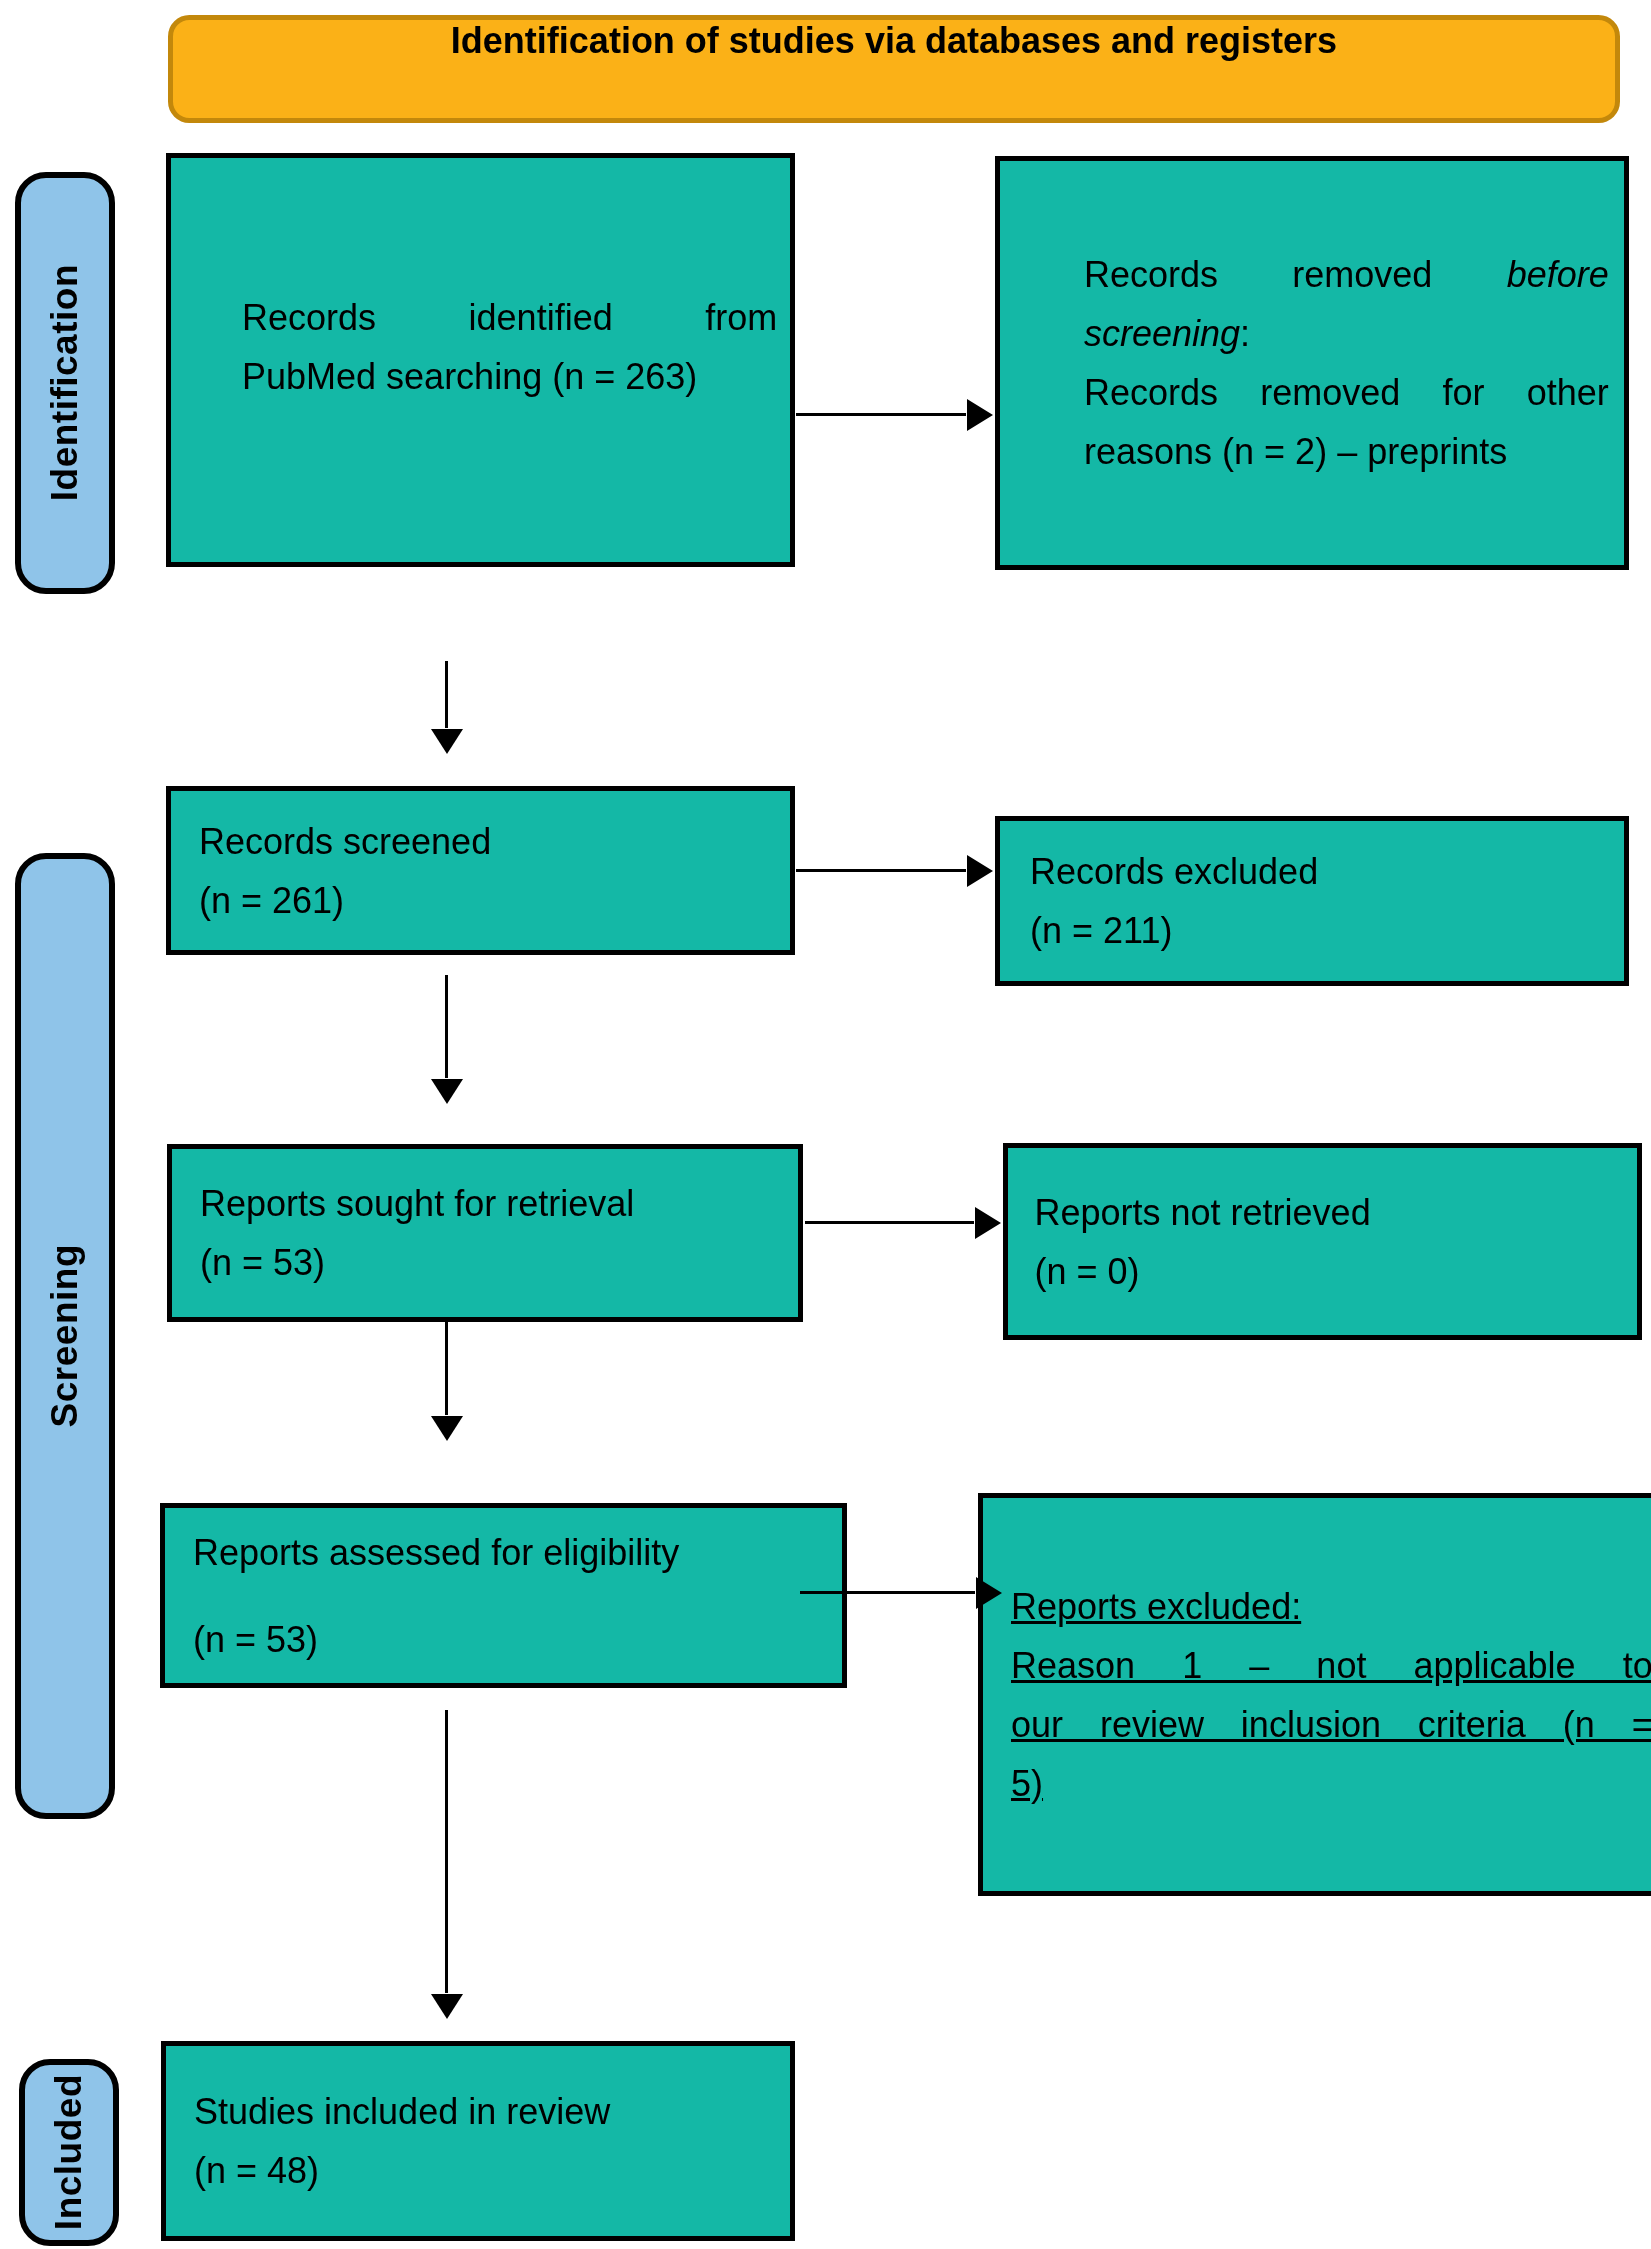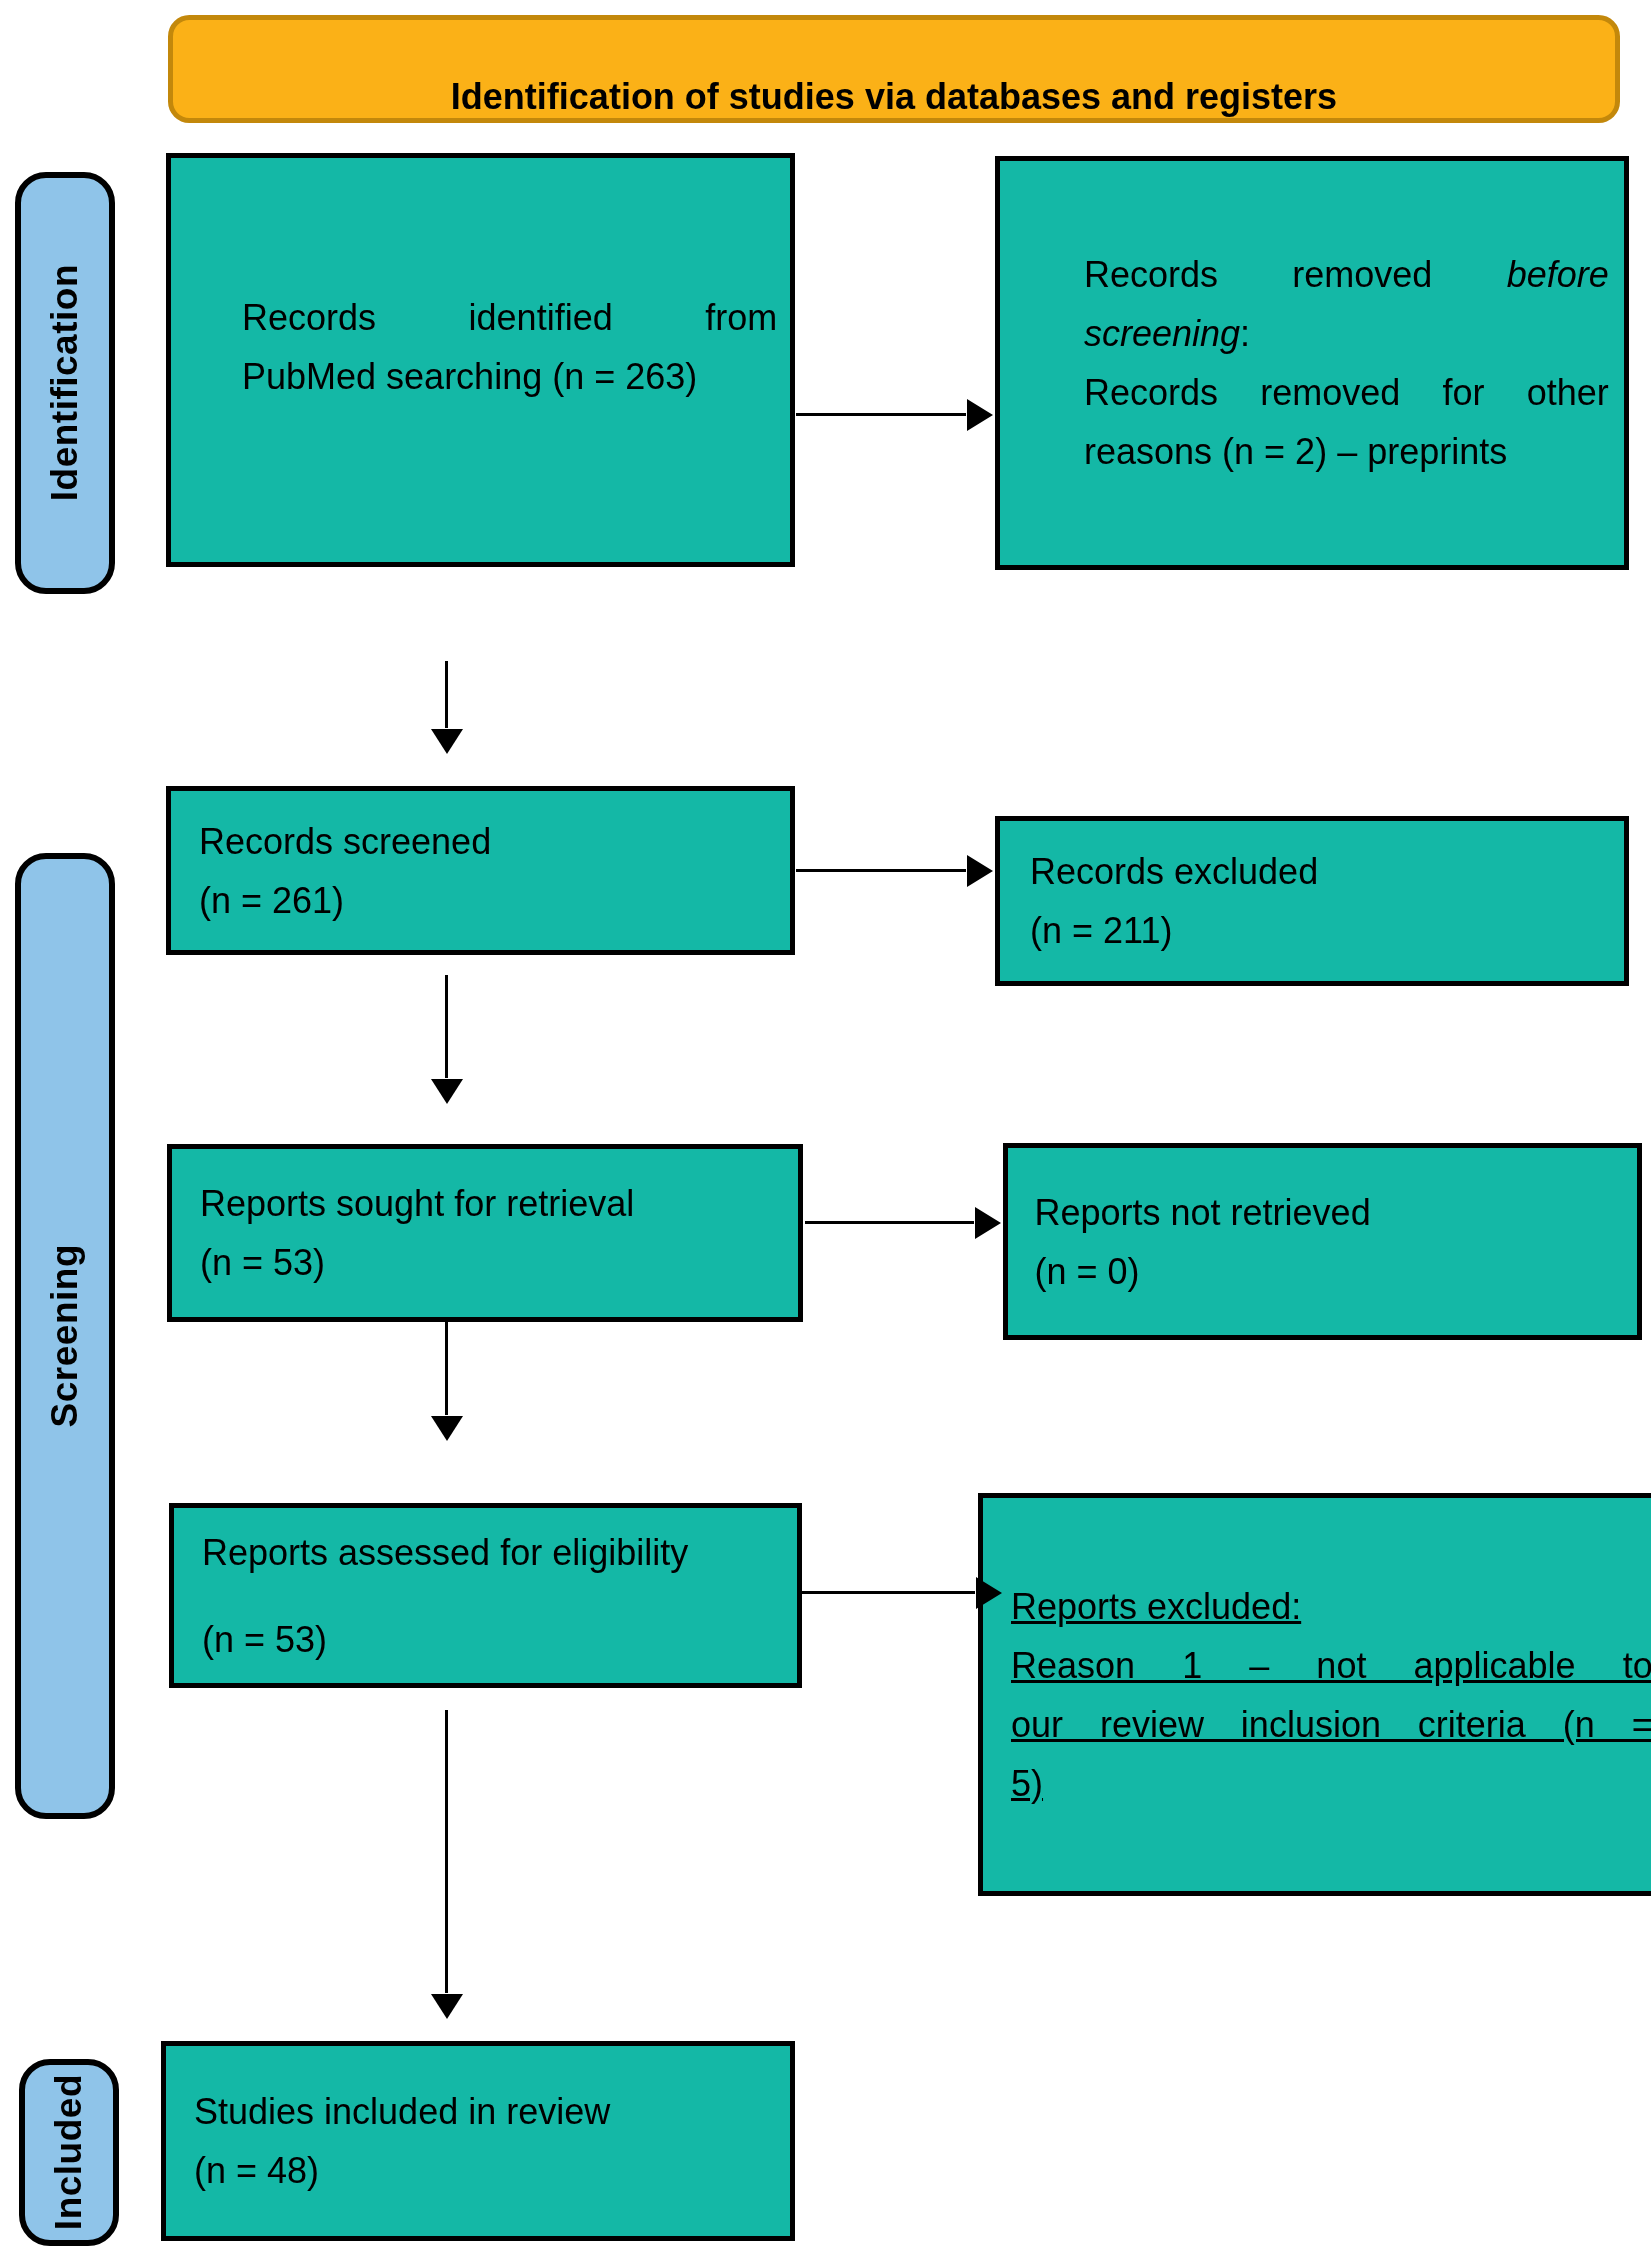--- a/index.html
+++ b/index.html
@@ -2,21 +2,21 @@
 <html style="--banner-fill: #FBB117; --banner-border: #C3880B; --sidebar-fill: #8FC4E9; --line-color: #000000;font-size:8.2px"><head>
 <meta charset="utf-8">
 <style>
   html,body{margin:0;padding:0;background:#fff;}
   #canvas{position:relative;width:1651px;height:2250px;background:#fff;
           font-family:"Liberation Sans",sans-serif;color:#000;overflow:hidden;}
 
   .banner{position:absolute;left:168px;top:15.3px;width:1452px;height:108px;
           box-sizing:border-box;background:var(--banner-fill,#FBB117);
           border:5.1px solid var(--banner-border,#C3880B);border-radius:21.4px;
-          display:flex;align-items:flex-end;justify-content:center;}
+          display:flex;align-items:flex-start;justify-content:center;}
   .banner span{font-weight:bold;font-size:36px;}
 
   .sidebar{position:absolute;box-sizing:border-box;background:var(--sidebar-fill,#8FC4E9);
            border:6.1px solid var(--line-color,#000);border-radius:31px;
            display:flex;align-items:center;justify-content:center;}
   .sidebar span{writing-mode:vertical-rl;transform:rotate(180deg);
                 font-weight:bold;font-size:37px;letter-spacing:0.5px;}
 
   .box{position:absolute;box-sizing:border-box;background:#14b8a6;
        border:5.1px solid var(--line-color,#000);
@@ -80,21 +80,21 @@
 
   <div class="box" style="left:167px;top:1116px;width:636px;height:178px;padding:0 15.3px 0 28px;margin-top:28px;">
     <div class="line">Reports sought for retrieval</div>
     <div class="line">(n = 53)</div>
   </div>
   <div class="box" style="left:1003px;top:1127px;width:639px;height:197px;padding:0 15.3px 0 26.5px;margin-top:16px;">
     <div class="line">Reports not retrieved</div>
     <div class="line">(n = 0)</div>
   </div>
 
-  <div class="box" style="left:169px;top:1503px;width:633px;height:185px;padding:0 15.3px 0 28px;gap:28px;">
+  <div class="box" style="left:160px;top:1503px;width:687px;height:185px;padding:0 15.3px 0 28px;gap:28px;">
     <div class="line">Reports assessed for eligibility</div>
     <div class="line">(n = 53)</div>
   </div>
   <div class="box" style="left:978px;top:1493px;width:695px;height:403px;padding:0 15.3px 0 28px;text-decoration:underline;">
     <div class="line">Reports excluded:</div>
     <div class="indent">
       <div class="line jl">Reason 1 – not applicable to</div>
       <div class="line jl">our review inclusion criteria (n =</div>
       <div class="line">5)</div>
     </div>

